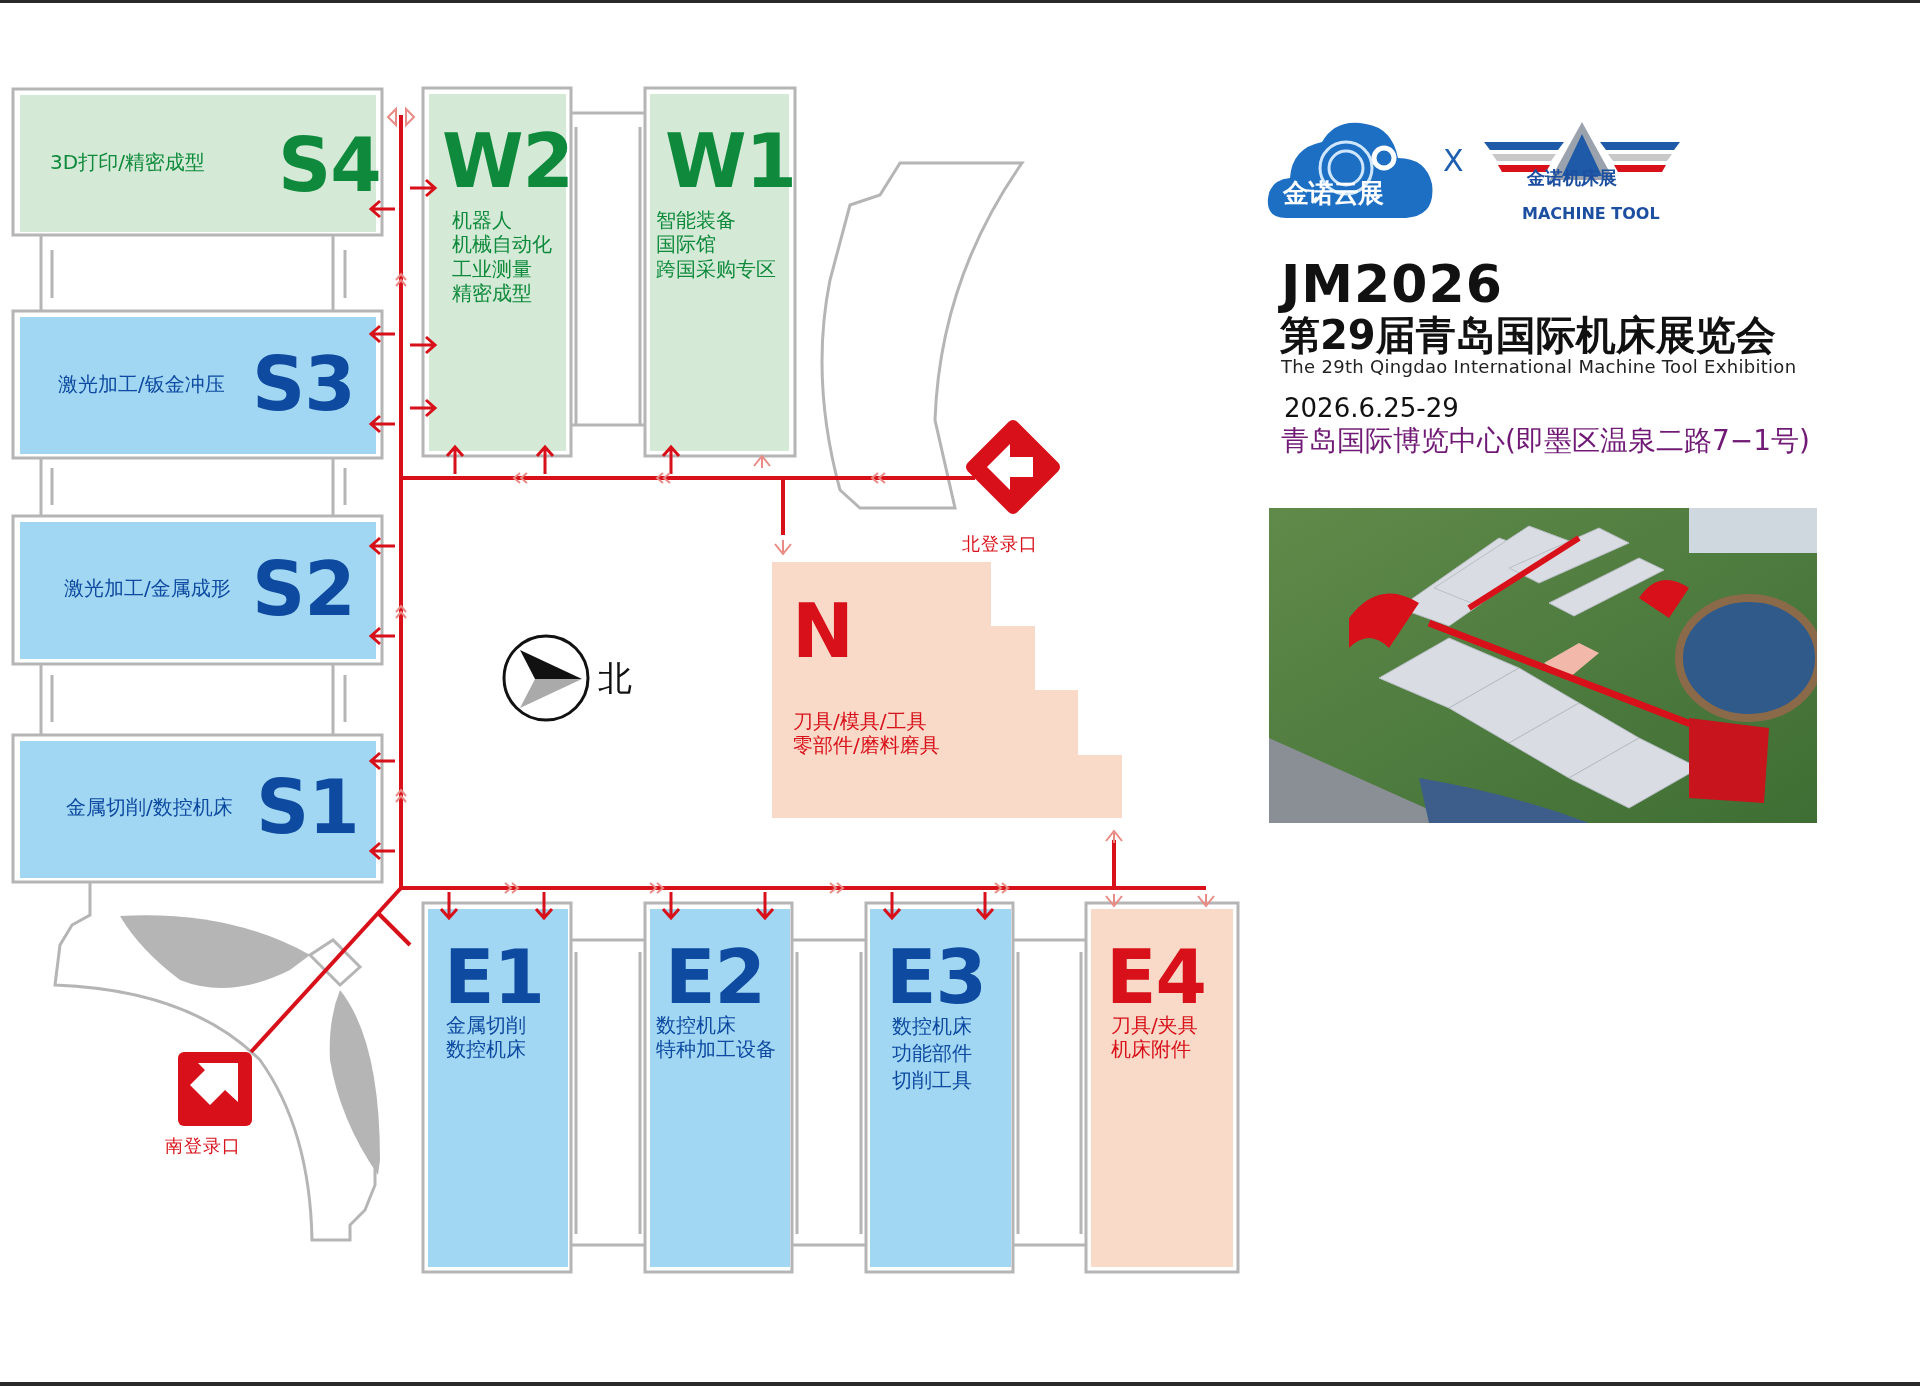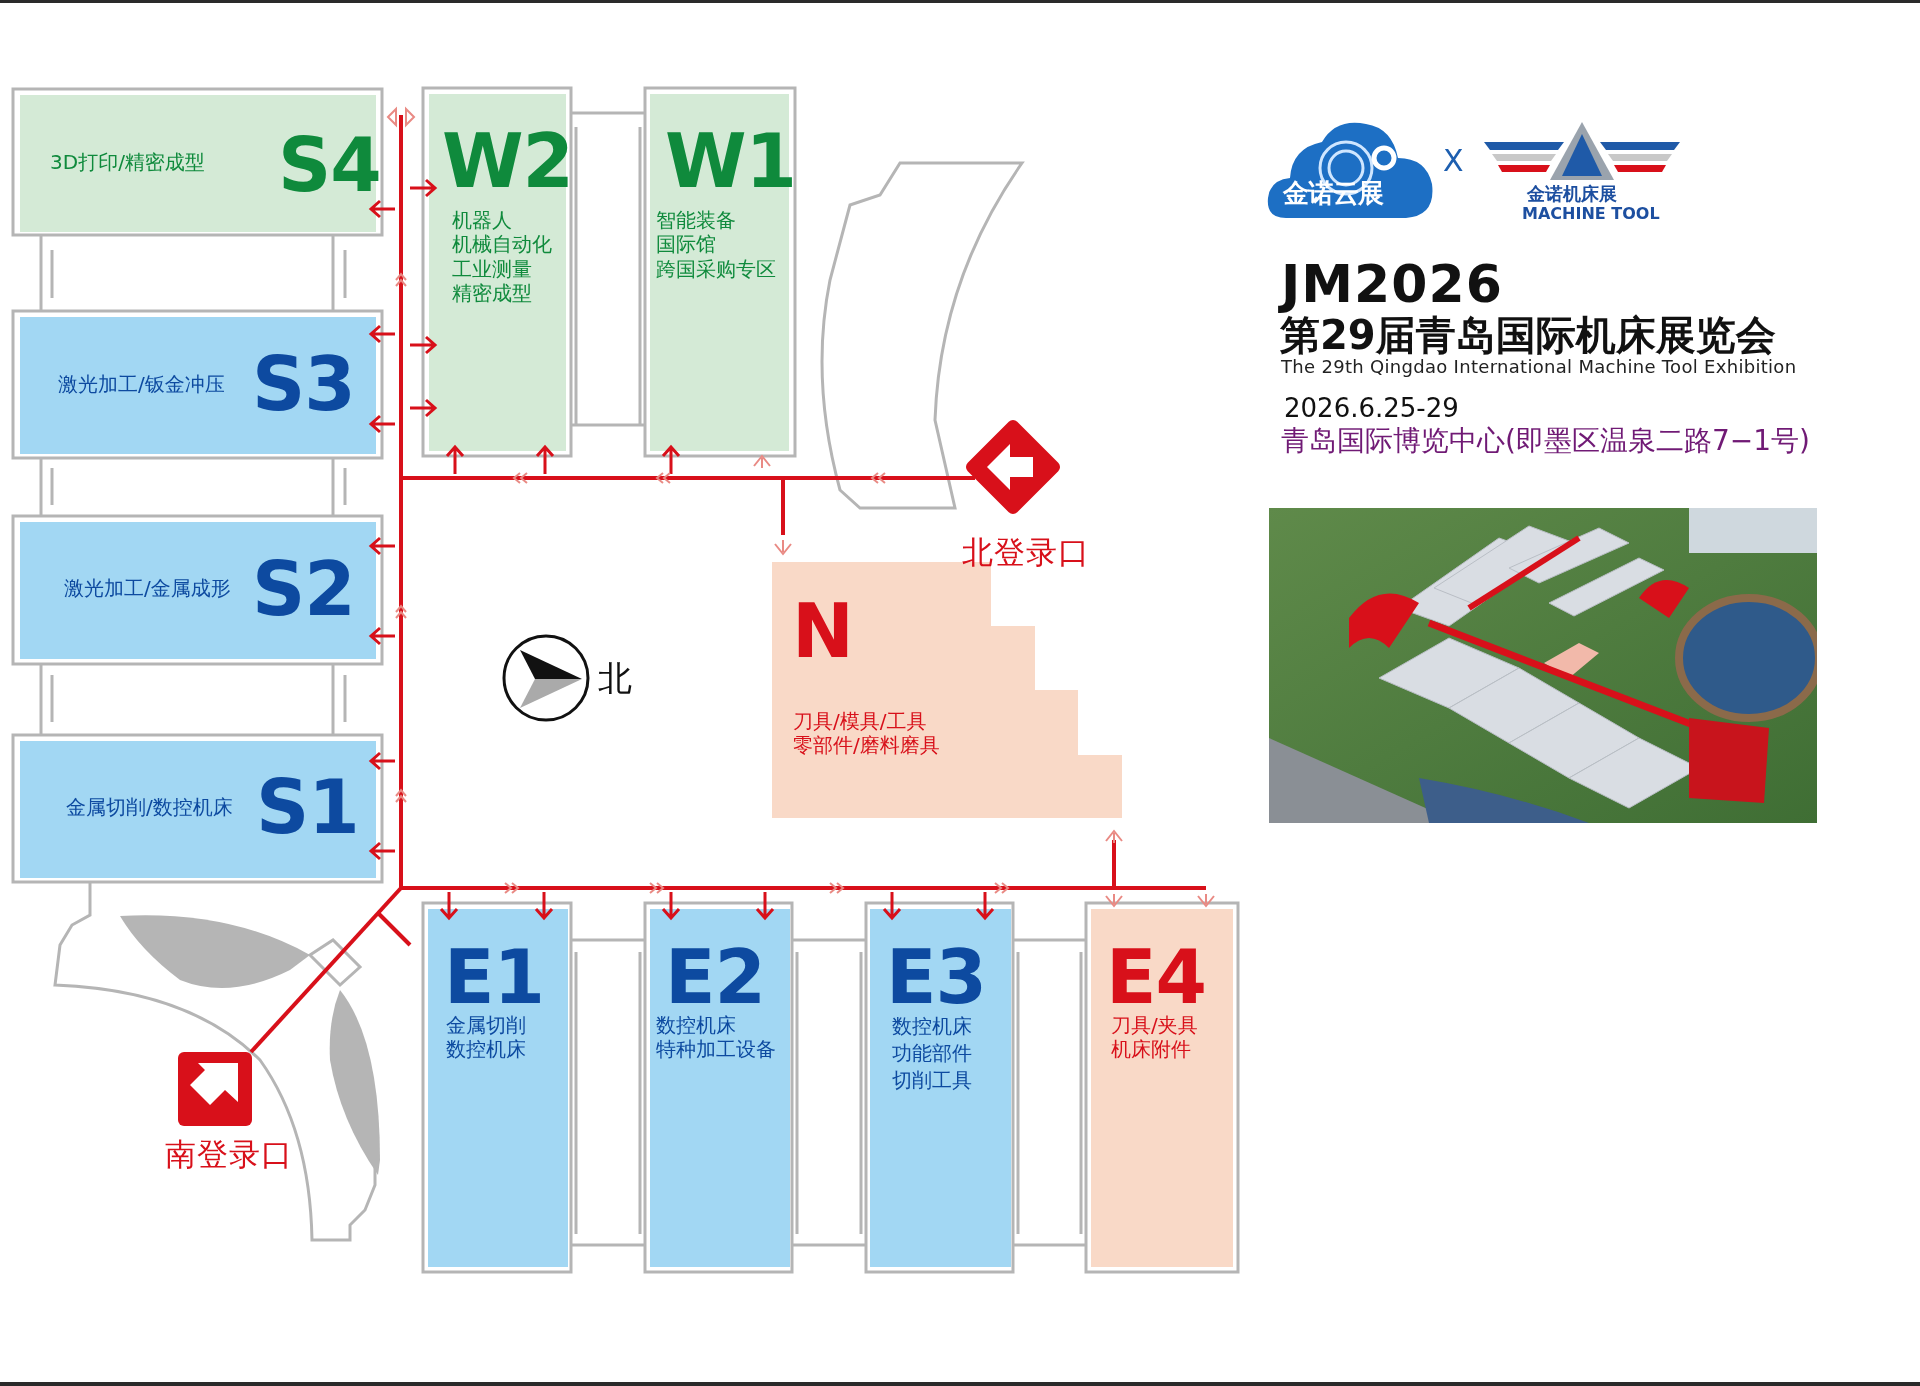--- a/index.html
+++ b/index.html
@@ -6,29 +6,29 @@
   body{width:1920px;height:1386px;position:relative;overflow:hidden;font-family:"DejaVu Sans","Liberation Sans",sans-serif;}
   .frame-top{position:absolute;left:0;top:0;width:1920px;height:3px;background:#2a2a2a;}
   .frame-bot{position:absolute;left:0;top:1382px;width:1920px;height:4px;background:#2a2a2a;}
   #map{position:absolute;left:0;top:0;}
   .hall-label{position:absolute;font-weight:bold;line-height:1;letter-spacing:-1px;}
   .hall-desc{position:absolute;line-height:1.22;font-size:20px;white-space:nowrap;}
   .green{color:#0f8a3c;}
   .blue{color:#0d4aa0;}
   .red{color:#d8101a;}
   .big{font-size:74px;}
-  .entrance-label{position:absolute;font-size:31px;color:#d8101a;letter-spacing:1px;}
+  .entrance-label{position:absolute;font-size:18px;color:#d8101a;letter-spacing:1px;}
   .north-text{position:absolute;font-size:34px;color:#111;}
   .jm{position:absolute;left:1281px;top:254px;font-size:52px;font-weight:bold;color:#111;letter-spacing:1px;}
   .title-cn{position:absolute;left:1280px;top:308px;font-size:40px;font-weight:bold;color:#111;letter-spacing:0px;white-space:nowrap;}
   .title-en{position:absolute;left:1281px;top:356px;font-size:18px;color:#222;white-space:nowrap;letter-spacing:0.3px;}
   .date{position:absolute;left:1284px;top:393px;font-size:26px;font-weight:normal;color:#111;}
   .addr{position:absolute;left:1281px;top:422px;font-size:28px;color:#701a75;white-space:nowrap;}
   .logo-x{position:absolute;left:1443px;top:143px;font-size:30px;color:#1d5fb0;}
-  .mt-cn{position:absolute;left:1527px;top:182px;font-size:18px;font-weight:bold;color:#1d4fa0;font-family:Liberation Mono, monospace;}
+  .mt-cn{position:absolute;left:1527px;top:166px;font-size:18px;font-weight:bold;color:#1d4fa0;font-family:Liberation Mono, monospace;}
   .mt-en{position:absolute;left:1522px;top:204px;font-size:16px;font-weight:bold;color:#1d4fa0;text-align:center;}
   .cloud-text{position:absolute;left:1283px;top:176px;font-size:26px;font-weight:bold;color:#fff;letter-spacing:-1px;}
   .photo{position:absolute;left:1269px;top:508px;width:548px;height:315px;overflow:hidden;}
 </style>
 </head>
 <body>
 
 <div class="frame-top"></div>
 <div class="frame-bot"></div>
 

